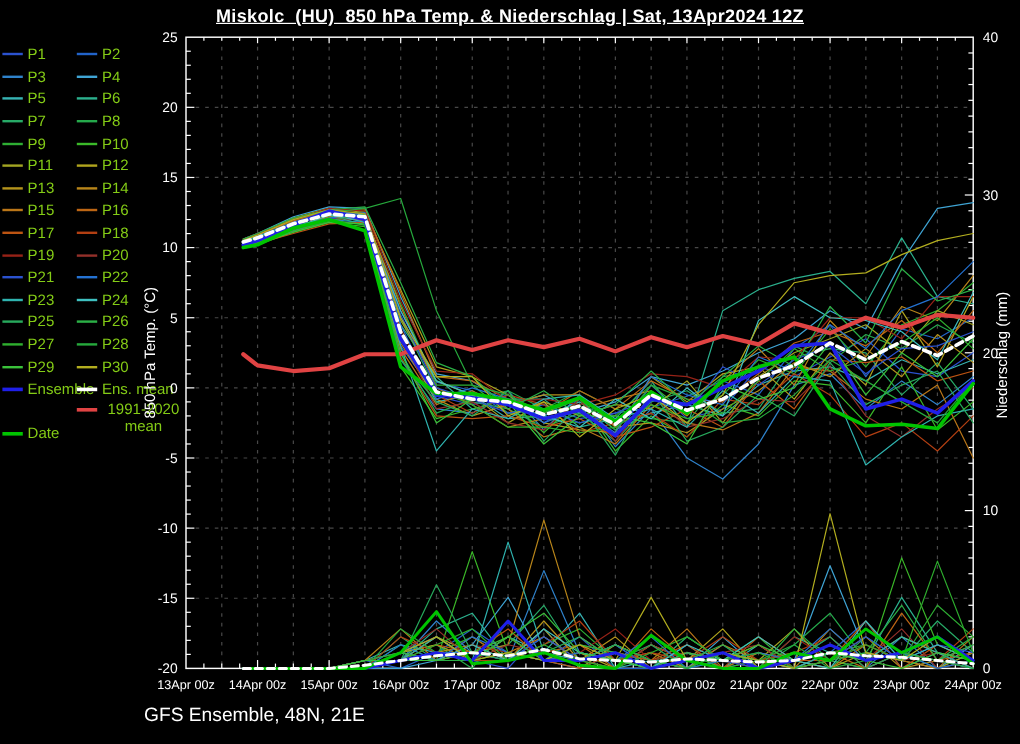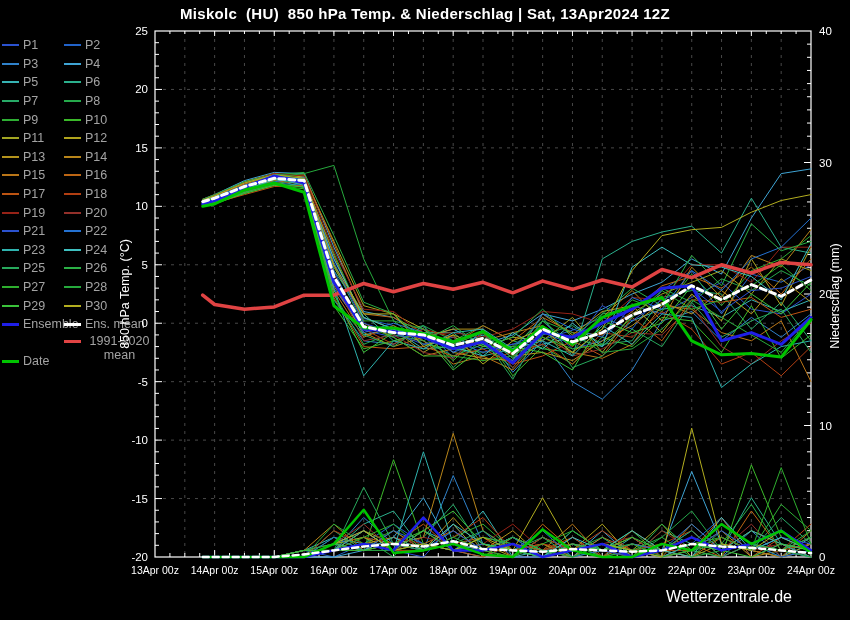--- a/index.html
+++ b/index.html
@@ -1,27 +1,27 @@
 <!DOCTYPE html>
 <html><head>
 <meta charset="utf-8">
 <style>
   html,body{margin:0;padding:0;background:#000;}
   #app{position:relative;width:850px;height:620px;background:#000;overflow:hidden;
        font-family:"Liberation Sans",sans-serif;color:#fff;}
   .title{position:absolute;top:5px;left:0;width:100%;text-align:center;
-         font-size:15px;font-weight:bold;letter-spacing:.3px;white-space:pre;}
+         font-size:15px;font-weight:bold;letter-spacing:.3px;white-space:pre;text-decoration:underline;}
   .legend{position:absolute;left:2px;top:36px;width:152px;
           display:grid;grid-template-columns:62px 90px;grid-auto-rows:18.6px;}
   .li{display:flex;align-items:center;overflow:visible;}
   .li.wrap{align-items:flex-start;text-align:center;}
   .sw{width:17px;height:2px;margin-right:4px;flex:none;}
   .li.wrap .sw{margin-top:6px;}
   .thick .sw{height:3px;}
-  .lt{font-size:12.5px;line-height:1.12;color:#a3a3a3;white-space:normal;}
+  .lt{font-size:12.5px;line-height:1.12;color:#84cc16;white-space:normal;}
   svg{position:absolute;left:0;top:0;}
   .footer-left{position:absolute;left:120px;top:588px;font-size:16px;}
   .footer-right{position:absolute;right:58px;top:588px;font-size:16px;}
   .xaxis-title{position:absolute;left:155px;width:656px;top:586px;
                text-align:center;font-size:11.5px;}
 </style>
 </head>
 <body>
 
 <div id="app">
@@ -460,14 +460,14 @@
         <polyline points="202.7,557.0 214.6,557.0 244.5,557.0 274.3,557.0 304.1,554.4 333.9,550.4 363.7,546.5 393.5,543.9 423.4,546.5 453.2,541.2 483.0,549.1 512.8,550.4 542.6,551.7 572.5,549.1 602.3,550.4 632.1,551.7 661.9,550.4 691.7,543.9 721.5,546.5 751.4,547.8 781.2,550.4 811.0,553.1" fill="none" stroke="#ffffff" stroke-width="2.5" stroke-linejoin="round" stroke-linecap="round" stroke-dasharray="6,4"></polyline>
         <polyline points="202.7,295.2 214.6,304.5 244.5,309.2 274.3,306.9 304.1,295.2 333.9,295.2 363.7,283.5 393.5,291.7 423.4,283.5 453.2,289.3 483.0,282.3 512.8,292.8 542.6,281.1 572.5,289.3 602.3,280.0 632.1,287.0 661.9,269.5 691.7,277.6 721.5,264.8 751.4,273.0 781.2,262.4 811.0,264.8" fill="none" stroke="#e04343" stroke-width="3.5" stroke-linejoin="round" stroke-linecap="round"></polyline>
         <polyline points="202.7,204.0 214.6,200.5 244.5,187.6 274.3,175.9 304.1,183.0 333.9,282.3 363.7,329.1 393.5,331.4 423.4,337.2 453.2,348.9 483.0,341.9 512.8,363.0 542.6,332.6 572.5,337.2 602.3,323.2 632.1,309.2 661.9,288.2 691.7,285.8 721.5,340.8 751.4,332.6 781.2,344.3 811.0,317.4" fill="none" stroke="#1f1fe8" stroke-width="3" stroke-linejoin="round" stroke-linecap="round"></polyline>
         <polyline points="202.7,206.3 214.6,204.0 244.5,190.0 274.3,183.0 304.1,192.3 333.9,305.7 363.7,327.9 393.5,327.9 423.4,333.7 453.2,341.9 483.0,331.4 512.8,351.3 542.6,326.7 572.5,344.3 602.3,317.4 632.1,305.7 661.9,297.5 691.7,340.8 721.5,354.8 751.4,353.6 781.2,357.1 811.0,319.7" fill="none" stroke="#00c400" stroke-width="3" stroke-linejoin="round" stroke-linecap="round"></polyline>
         <polyline points="202.7,201.7 214.6,198.2 244.5,186.5 274.3,178.3 304.1,180.6 333.9,276.5 363.7,326.7 393.5,332.6 423.4,334.9 453.2,345.4 483.0,338.4 512.8,353.6 542.6,329.1 572.5,341.9 602.3,332.6 632.1,315.0 661.9,304.5 691.7,285.8 721.5,299.8 751.4,284.6 781.2,296.3 811.0,280.0" fill="none" stroke="#ffffff" stroke-width="3" stroke-linejoin="round" stroke-linecap="round" stroke-dasharray="6,4"></polyline>
       </g>
     <text transform="rotate(-90 129 294)" x="129" y="294" text-anchor="middle" fill="#fff" font-size="12.5">850 hPa Temp. (°C)</text>
     <text transform="rotate(-90 839 296)" x="839" y="296" text-anchor="middle" fill="#fff" font-size="12.5">Niederschlag (mm)</text>
   </svg>
 
-  <div class="footer-right">Wetterzentrale.de</div>
+  <div class="footer-left">GFS Ensemble, 48N, 21E</div>
 </div>
 
 </body></html>

